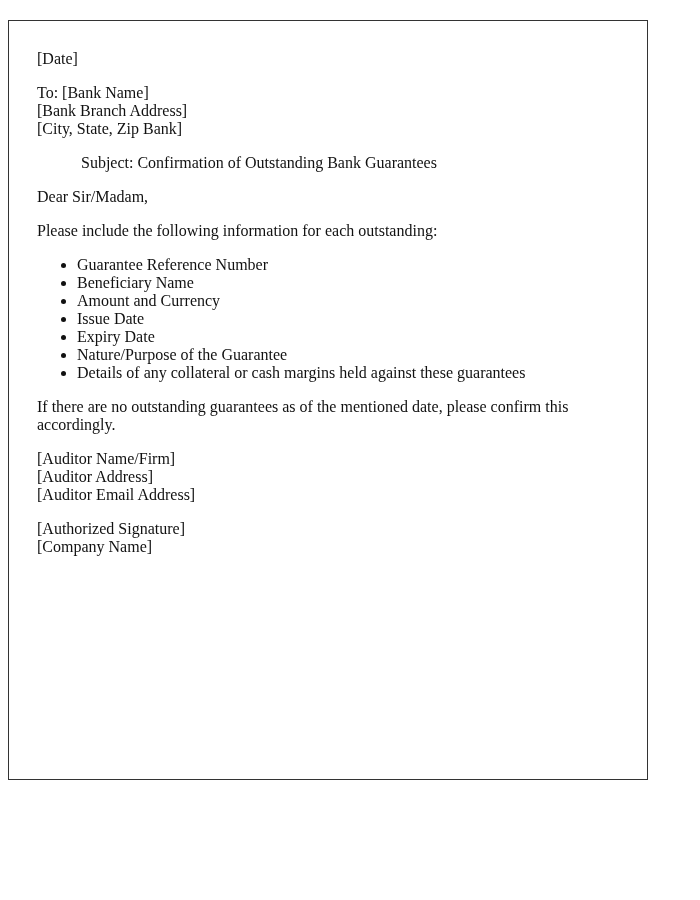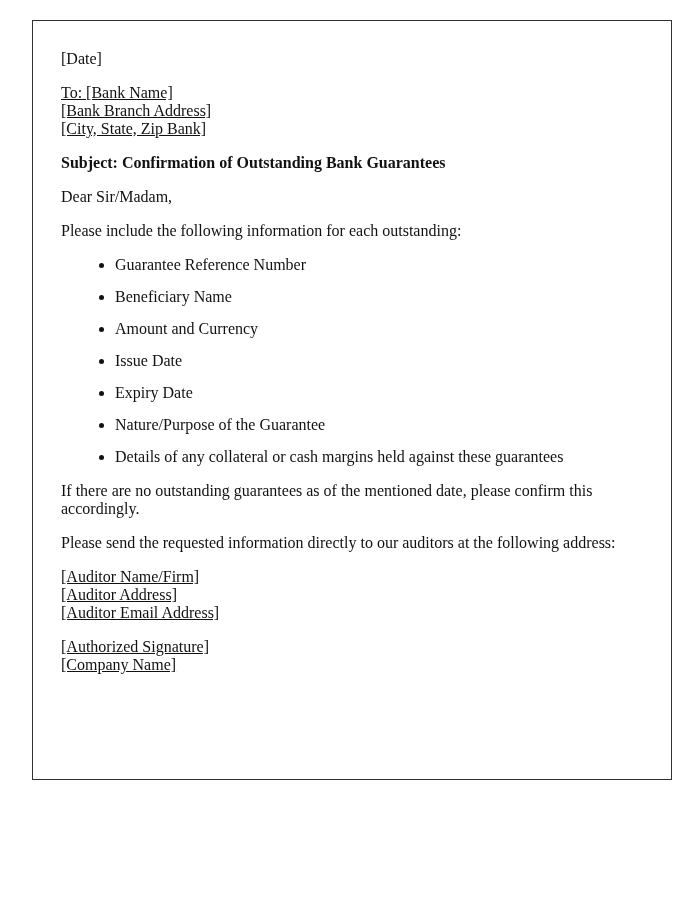--- a/index.html
+++ b/index.html
@@ -11,39 +11,39 @@
       width: 700px;
       height: 900px;
       position: relative;
       font-family: "Liberation Serif", "DejaVu Serif", serif;
       font-size: 16px;
       line-height: 18px;
       color: #111111;
     }
     .letter {
       position: absolute;
-      left: 32px;
+      left: 8px;
       top: 20px;
       width: 640px;
       height: 760px;
       border: 1px solid #333333;
       box-sizing: border-box;
       padding: 29px 44px 0 28px;
     }
     p {
       margin: 0 0 16px 0;
     }
-    .line { display: block; text-decoration: underline; }
-    .subject { font-weight: bold; }
+    .line { display: block; }
+    .subject { font-weight: normal; margin-left: 44px; }
     ul {
       margin: 0 0 16px 0;
       padding-left: 40px;
     }
     li {
-      margin: 14px;
+      margin: 0;
     }
   </style>
 </head>
 <body>
 
 <div class="letter">
   <p>[Date]</p>
 
   <p>
     <span class="line">To: [Bank Name]</span>
@@ -63,21 +63,20 @@
     <li>Beneficiary Name</li>
     <li>Amount and Currency</li>
     <li>Issue Date</li>
     <li>Expiry Date</li>
     <li>Nature/Purpose of the Guarantee</li>
     <li>Details of any collateral or cash margins held against these guarantees</li>
   </ul>
 
   <p>If there are no outstanding guarantees as of the mentioned date, please confirm this accordingly.</p>
 
-  <p>Please send the requested information directly to our auditors at the following address:</p>
 
   <p>
     <span class="line">[Auditor Name/Firm]</span>
     <span class="line">[Auditor Address]</span>
     <span class="line">[Auditor Email Address]</span>
   </p>
 
 
   <p>
     <span class="line">[Authorized Signature]</span>

